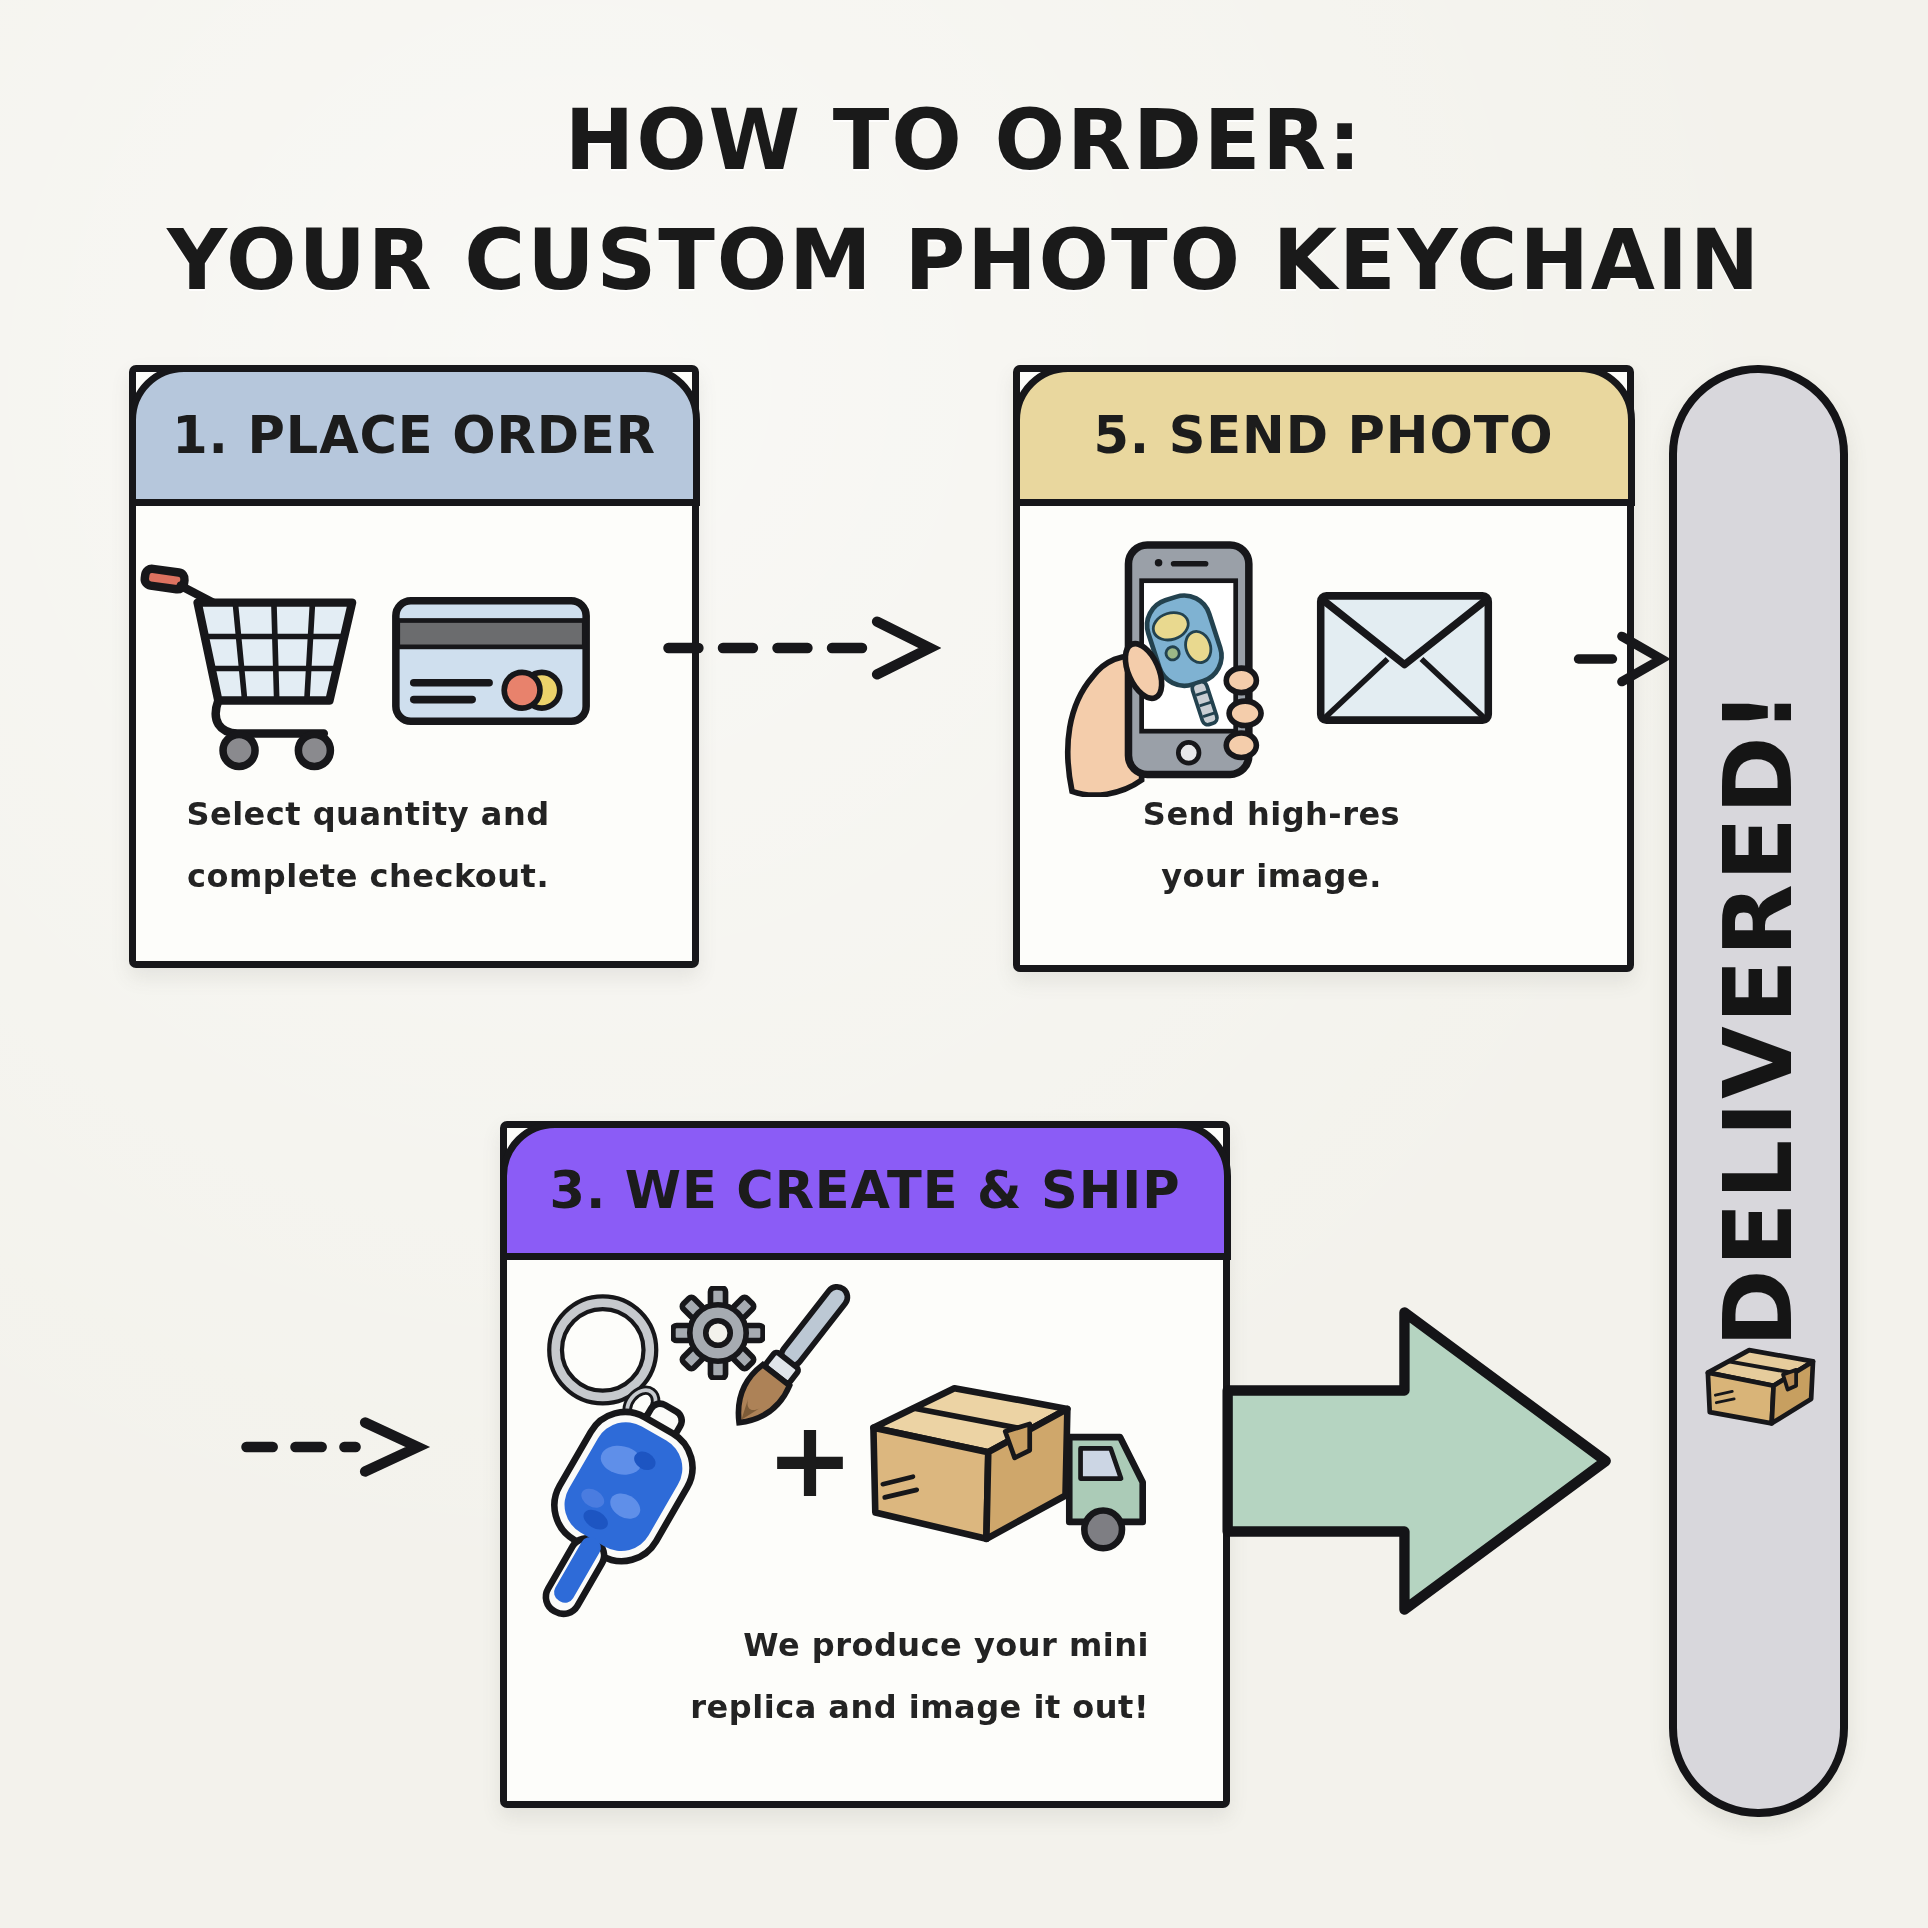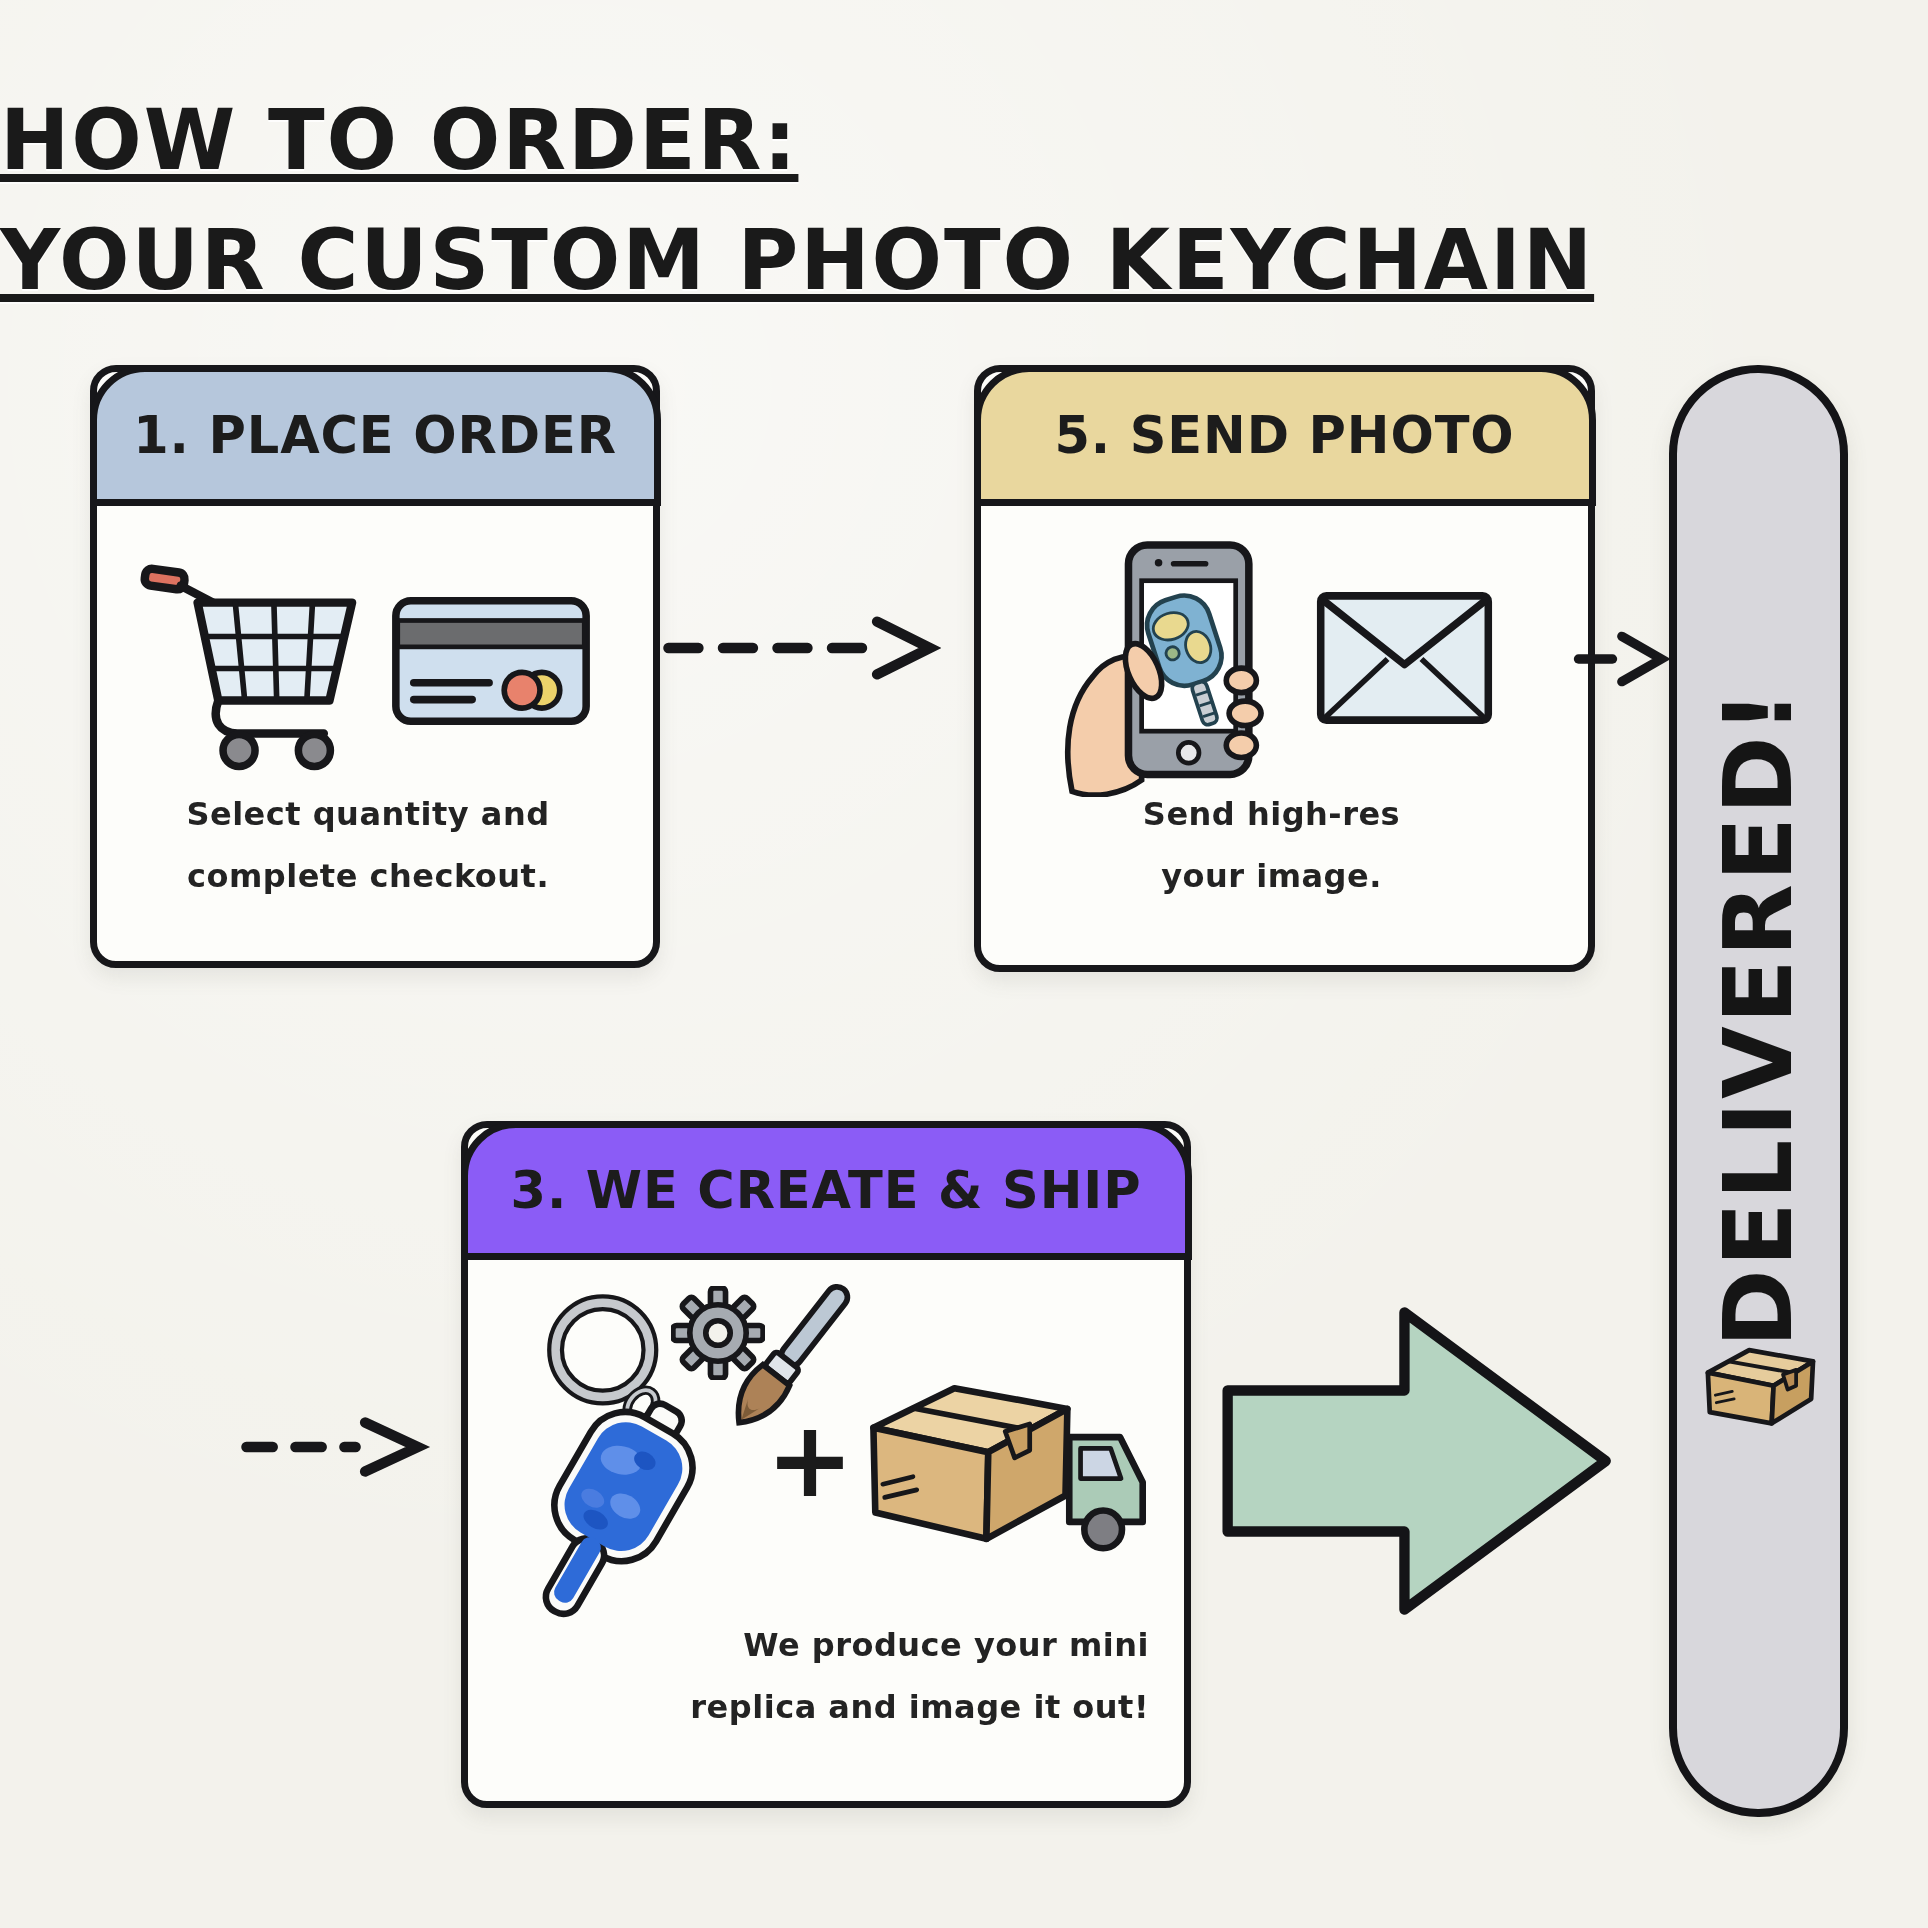--- a/index.html
+++ b/index.html
@@ -7,28 +7,28 @@
     width:1928px;height:1928px;
     font-family:"DejaVu Sans","Liberation Sans",sans-serif;
     background:#f3f2ec;
     position:relative;overflow:hidden;
   }
   #canvas{position:absolute;left:0;top:0;width:1928px;height:1928px;
     background:
       radial-gradient(circle at 30% 20%, rgba(255,255,255,.5), rgba(255,255,255,0) 60%),
       #f3f2ec;}
   .title-line{
-    position:absolute;left:0;width:1928px;text-align:left;
+    position:absolute;left:0;width:1928px;text-align:center;
     font-weight:bold;color:#1a1a1a;font-size:83px;line-height:90px;letter-spacing:1.9px;
     text-shadow:0 1.9px 0 rgba(255,255,255,.8);
-    text-decoration:underline;
   }
   .step-card{
-    position:absolute;background:#fdfdfa;border:7.5px solid #17171a;border-radius:26px;
+    position:absolute;background:#fdfdfa;border:7.5px solid #17171a;border-radius:7px;
     box-shadow:0 9.4px 19px rgba(90,90,75,.10);
+    margin-left:39px;
   }
   .step-header{
     position:absolute;left:-7.5px;right:-7.5px;top:-7.5px;height:141px;
     border:7.5px solid #17171a;border-radius:55px 55px 0 0;box-sizing:border-box;
     display:flex;align-items:center;justify-content:center;
     font-weight:bold;font-size:51px;letter-spacing:0.9px;color:#1c1c1c;
   }
   .body-text{
     position:absolute;text-align:center;font-weight:bold;
     font-size:32px;line-height:62px;color:#232323;letter-spacing:0.5px;

